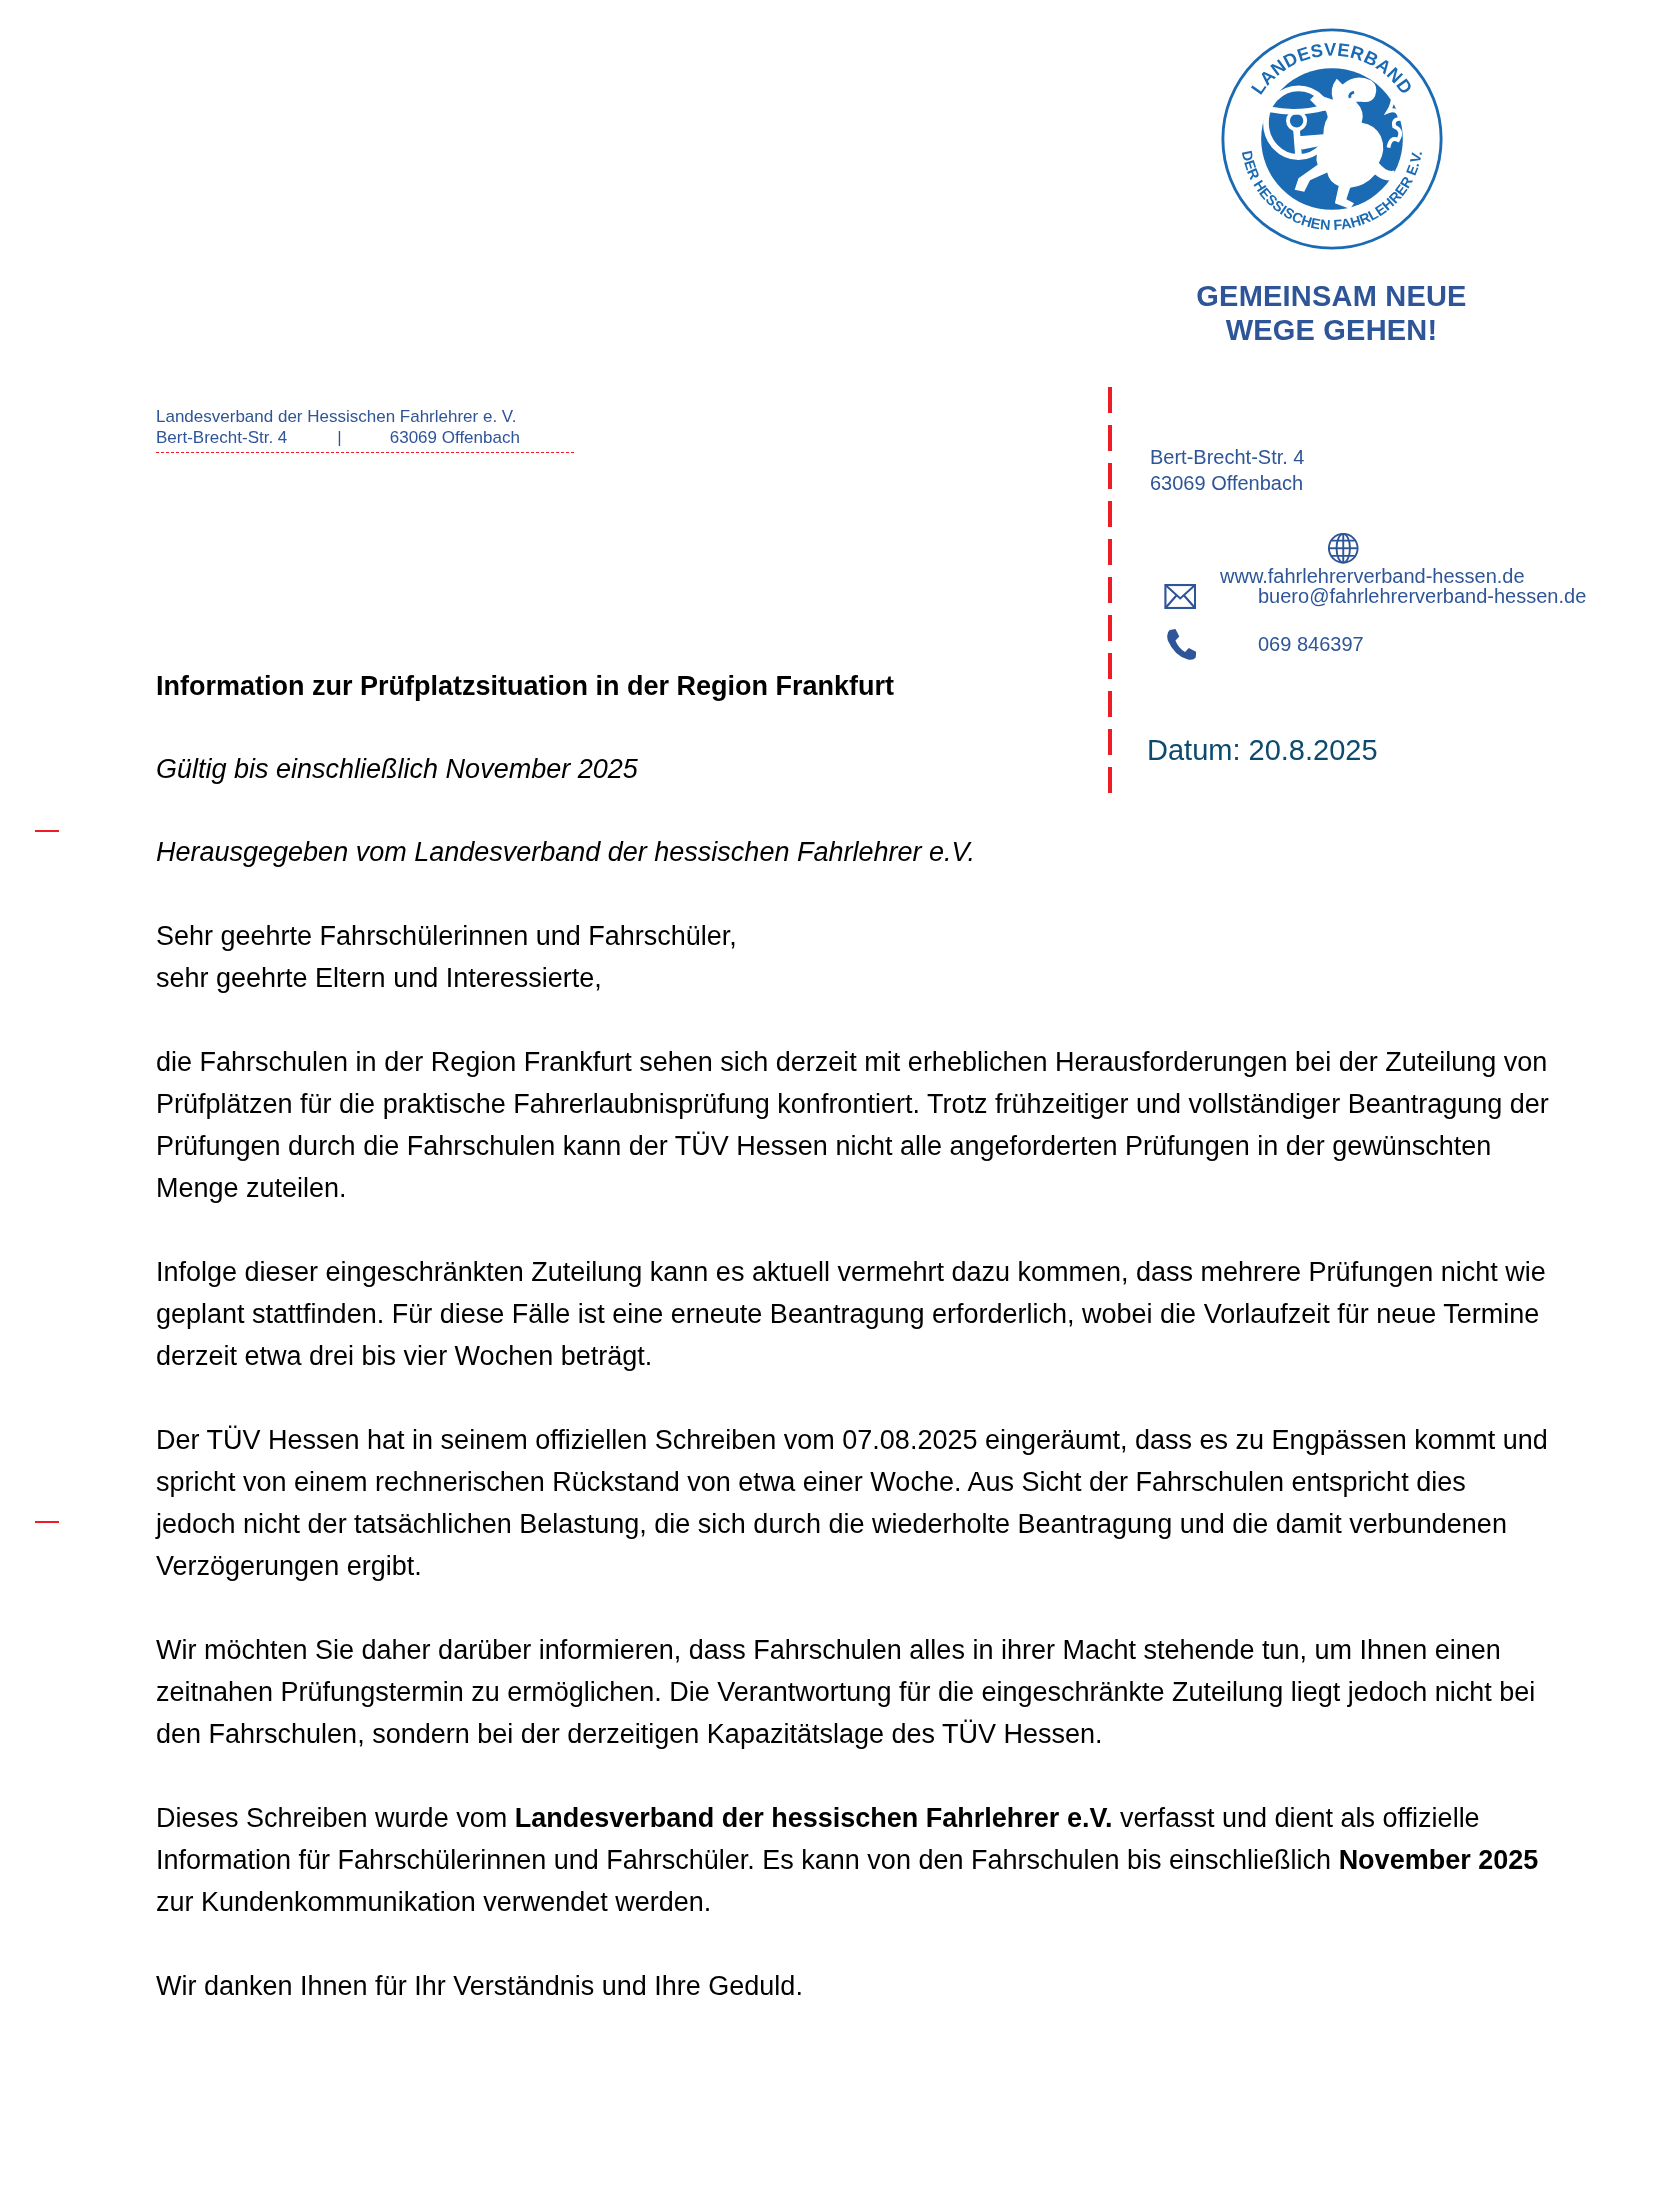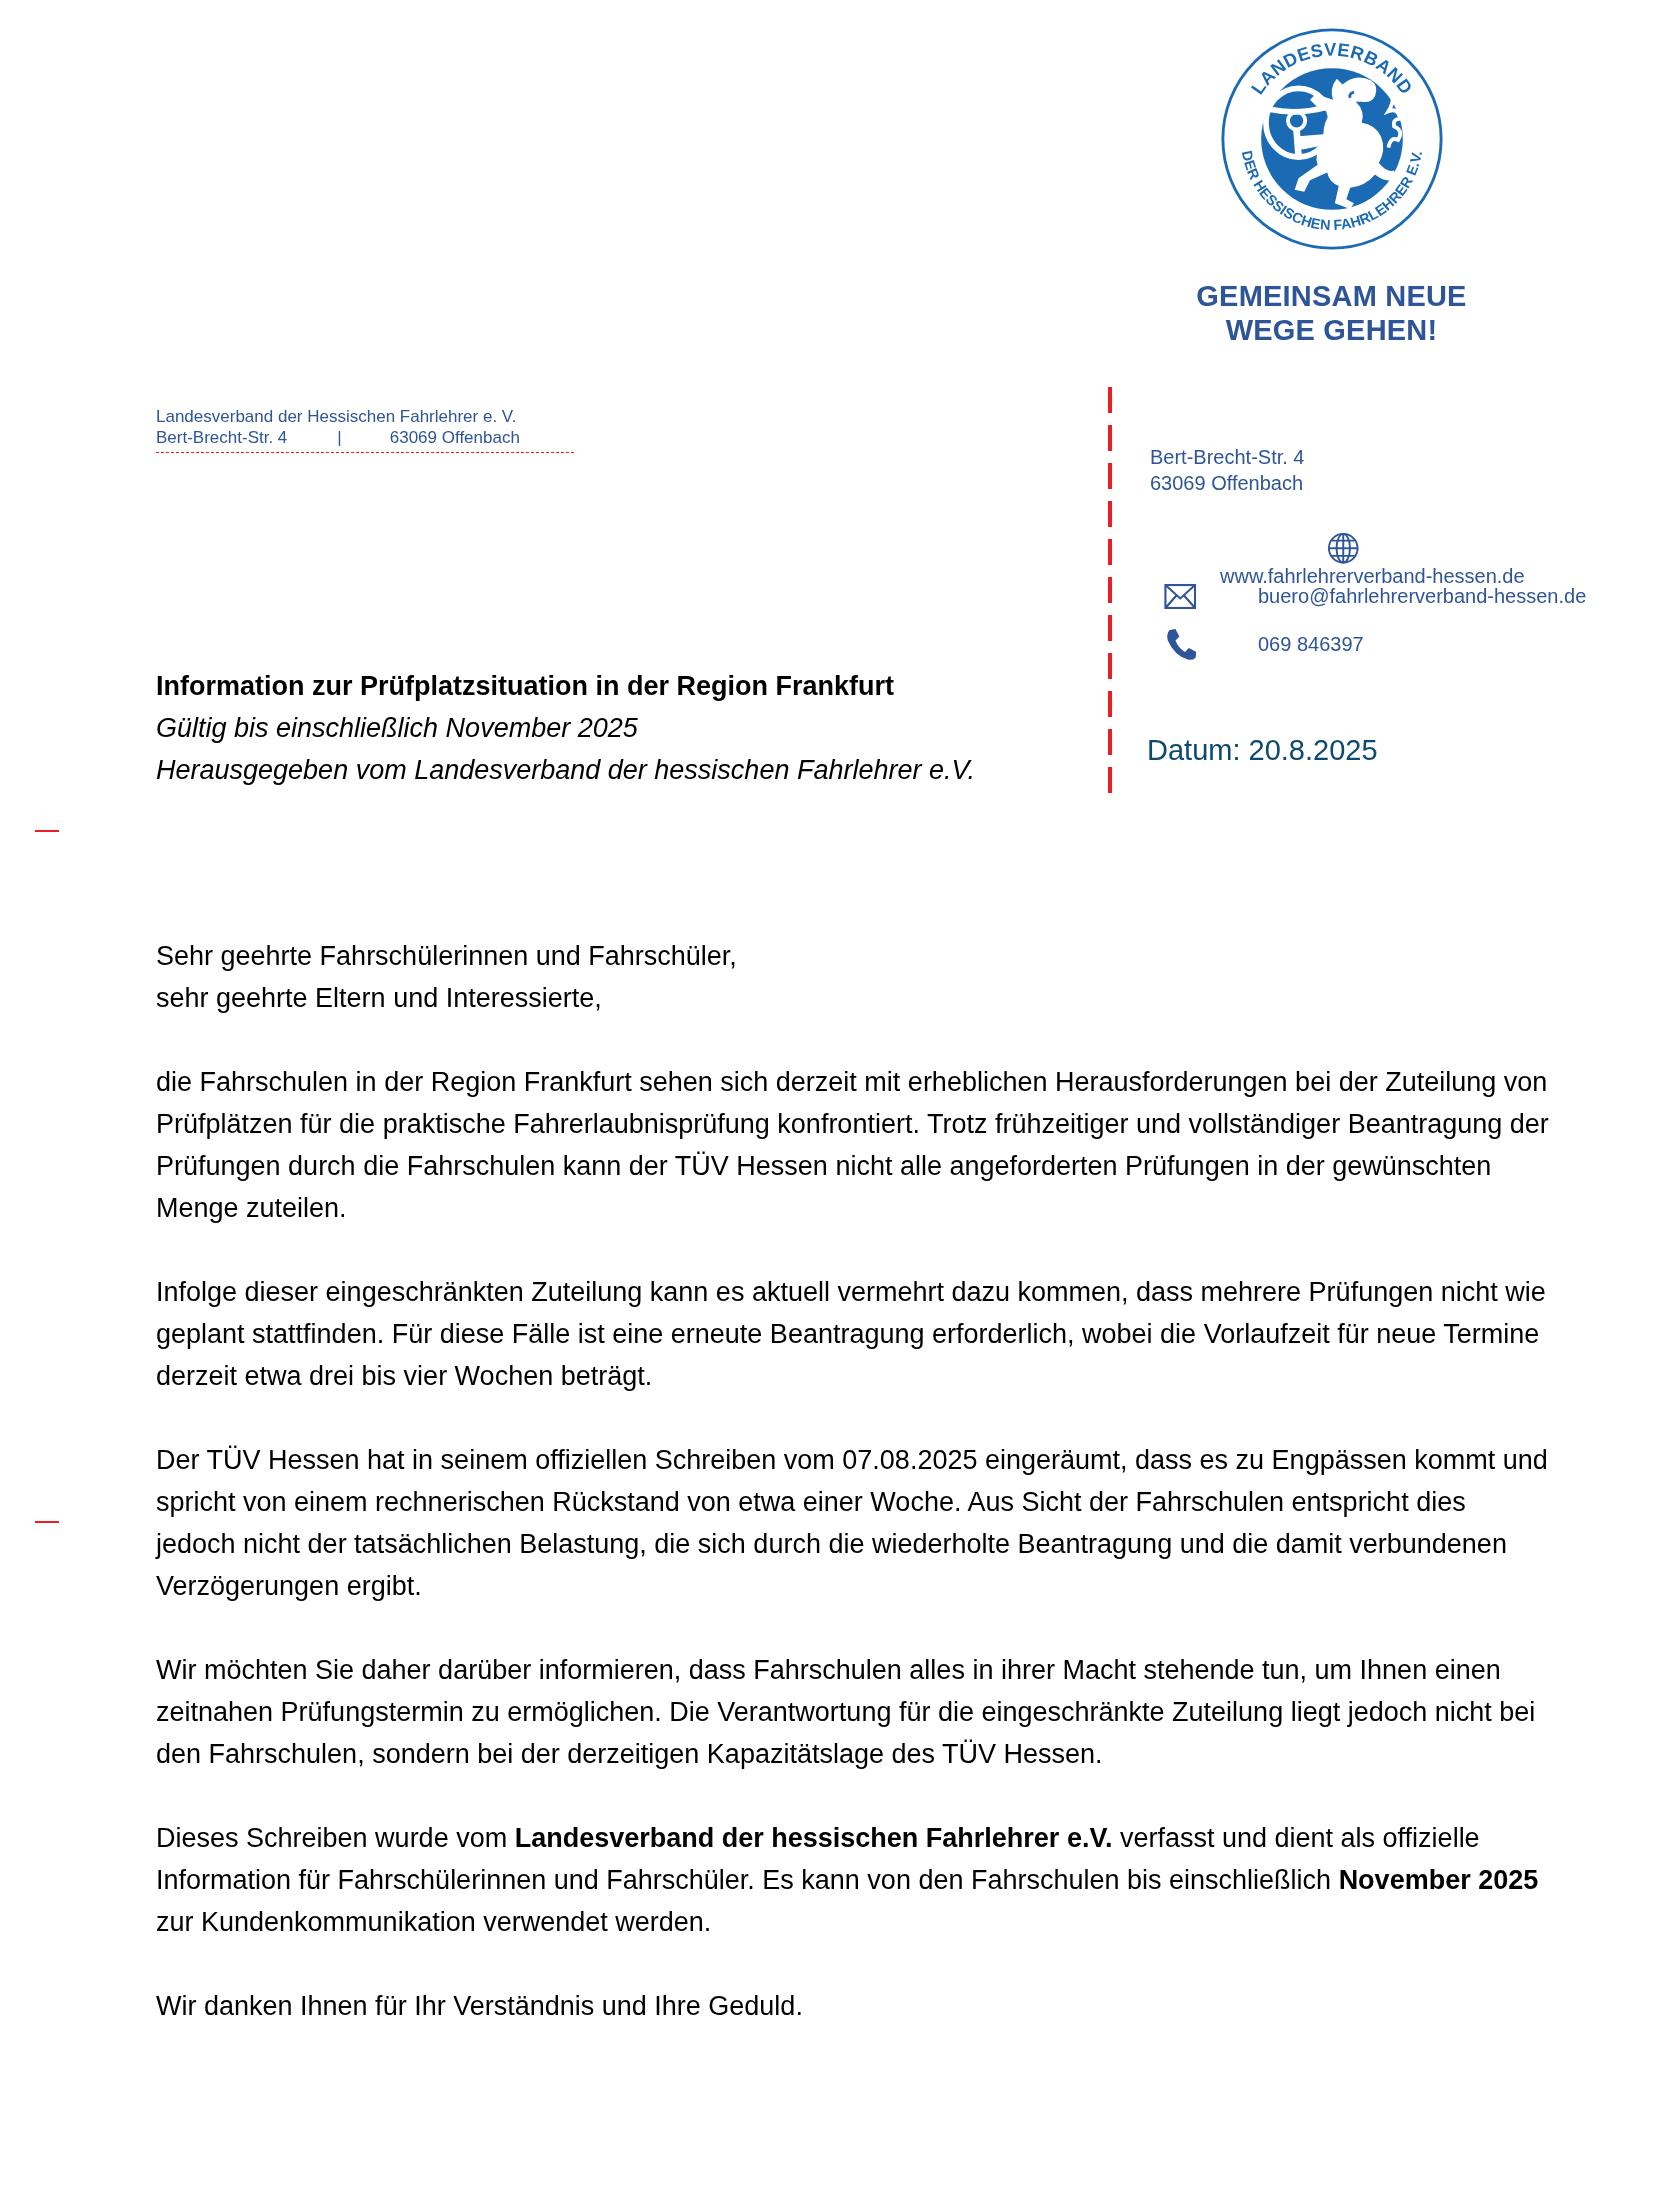--- a/index.html
+++ b/index.html
@@ -104,38 +104,37 @@
     }
 
     
     .subject {
       left: 156px;
       top: 665px;
       font-size: 27px;
       line-height: 42px;
     }
     .subject .title { font-weight: bold; }
-    .subject .ital { font-style: italic; }
+    .subject .ital { font-style: italic; margin-top: 41px; }
 
     
     .mark {
       left: 35px;
       width: 24px;
       height: 1.9px;
       background: #ee1c25;
     }
 
     
     .body-text {
       left: 156px;
       top: 915px;
       width: 1396px;
       font-size: 27px;
       line-height: 42px;
-      margin-top: 20px;
     }
     .body-text p { margin: 0 0 42px 0; }
     .body-text p:last-child { margin-bottom: 0; }
     .body-text b { font-weight: bold; }
   </style>
 </head>
 <body>
 
 <div class="abs logo">
   <svg width="224" height="224" viewBox="0 0 234 234">

